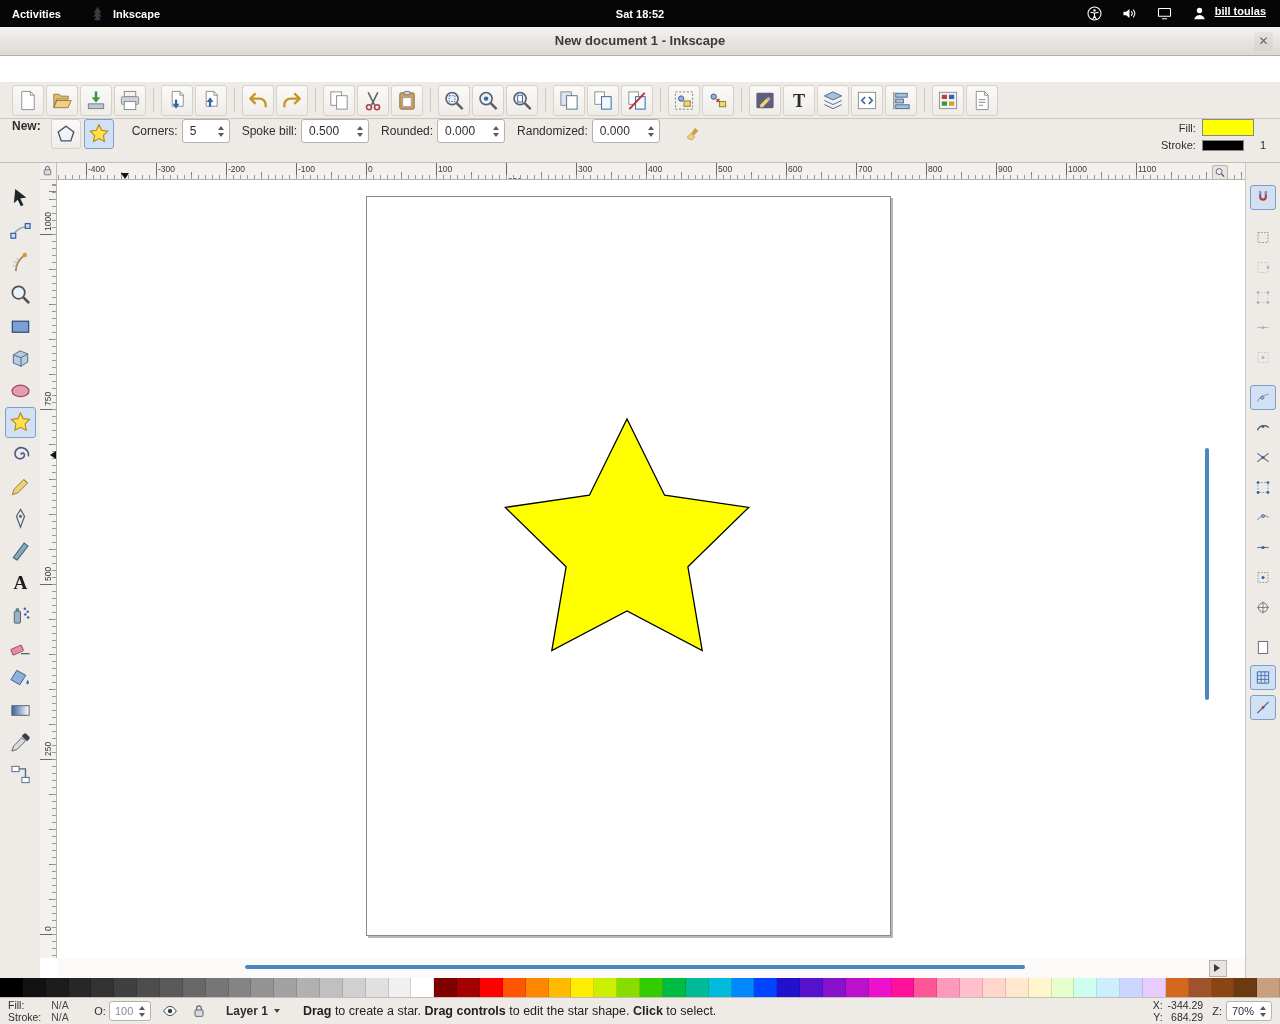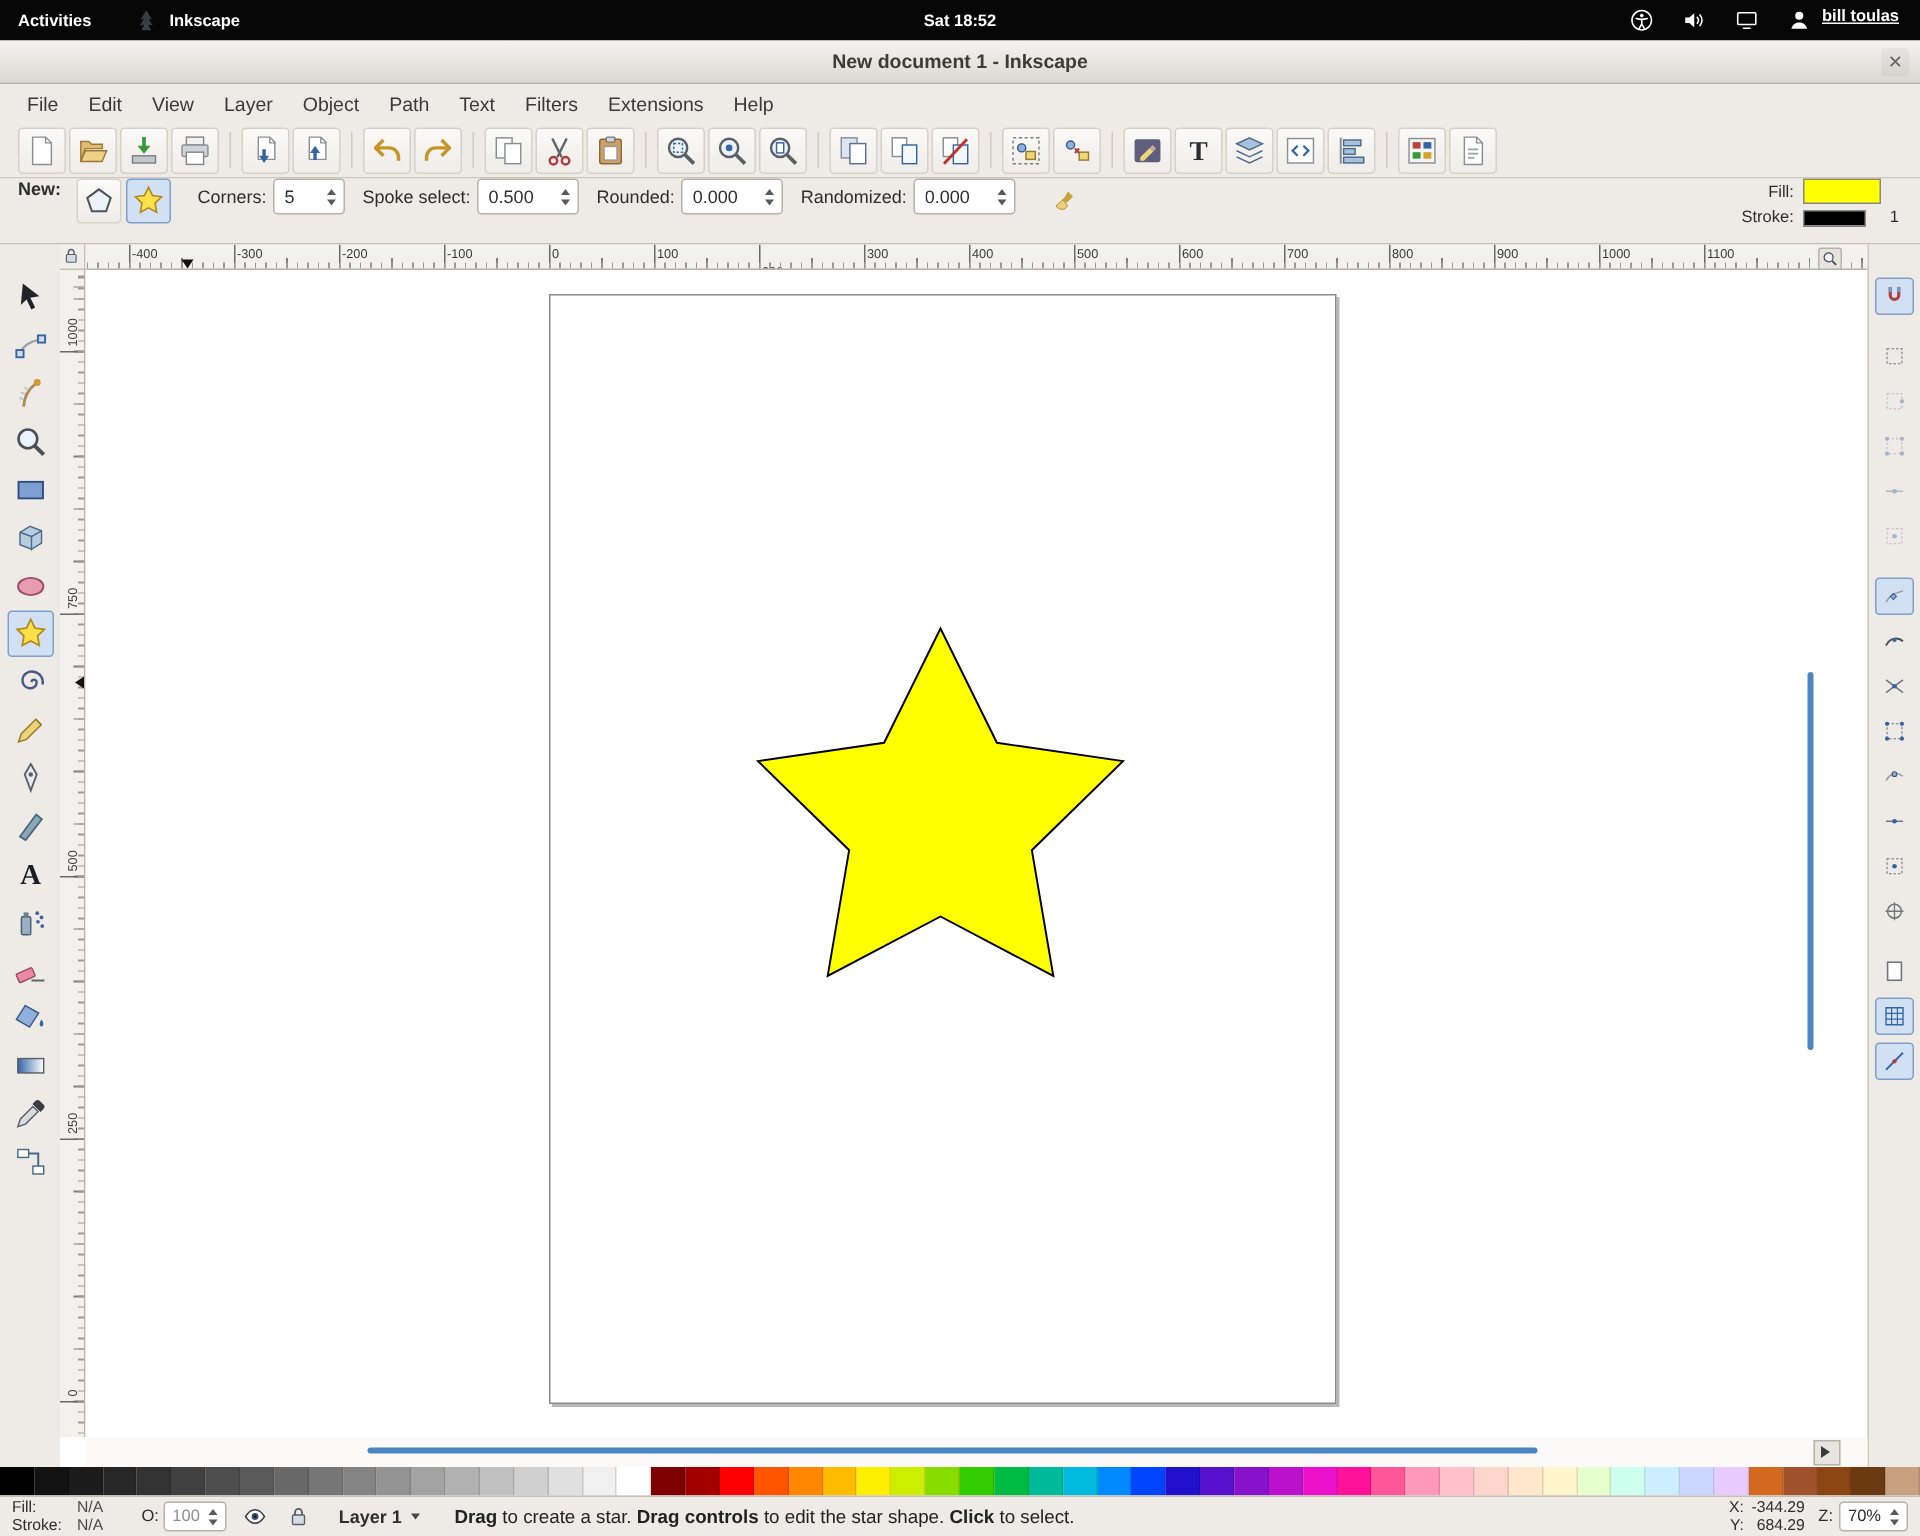--- a/index.html
+++ b/index.html
@@ -184,32 +184,20 @@
         <span>bill toulas</span>
       </span>
     </div>
   </div>
 
   <div id="titlebar">
     <div class="title">New document 1 - Inkscape</div>
     <div class="close-btn"></div>
   </div>
 
-  <nav id="menubar">
-      <span class="menu-item">File</span>
-      <span class="menu-item">Edit</span>
-      <span class="menu-item">View</span>
-      <span class="menu-item">Layer</span>
-      <span class="menu-item">Object</span>
-      <span class="menu-item">Path</span>
-      <span class="menu-item">Text</span>
-      <span class="menu-item">Filters</span>
-      <span class="menu-item">Extensions</span>
-      <span class="menu-item">Help</span>
-    </nav>
 
   <div id="cmdbar">
       <button class="tbtn">
         <svg viewBox="0 0 24 24" xmlns="http://www.w3.org/2000/svg">
           <path d="M5.5 2.5h9l4 4v15h-13z" fill="#fff" stroke="#8a8f94"></path>
           <path d="M14.5 2.5v4h4" fill="none" stroke="#8a8f94"></path>
         </svg>
       </button>
       <button class="tbtn">
         <svg viewBox="0 0 24 24" xmlns="http://www.w3.org/2000/svg">
@@ -411,21 +399,21 @@
           <span class="flabel">Corners:</span>
           <span class="spin">
             <input type="text" readonly="" value="5" style="width: 24px;">
             <span class="arrs">
               <span class="tri-up"></span>
               <span class="tri-dn"></span>
             </span>
           </span>
         </span>
         <span class="field">
-          <span class="flabel">Spoke select:</span>
+          <span class="flabel">Spoke bill:</span>
           <span class="spin">
             <input type="text" readonly="" value="0.500" style="width: 44px;">
             <span class="arrs">
               <span class="tri-up"></span>
               <span class="tri-dn"></span>
             </span>
           </span>
         </span>
         <span class="field">
           <span class="flabel">Rounded:</span>

